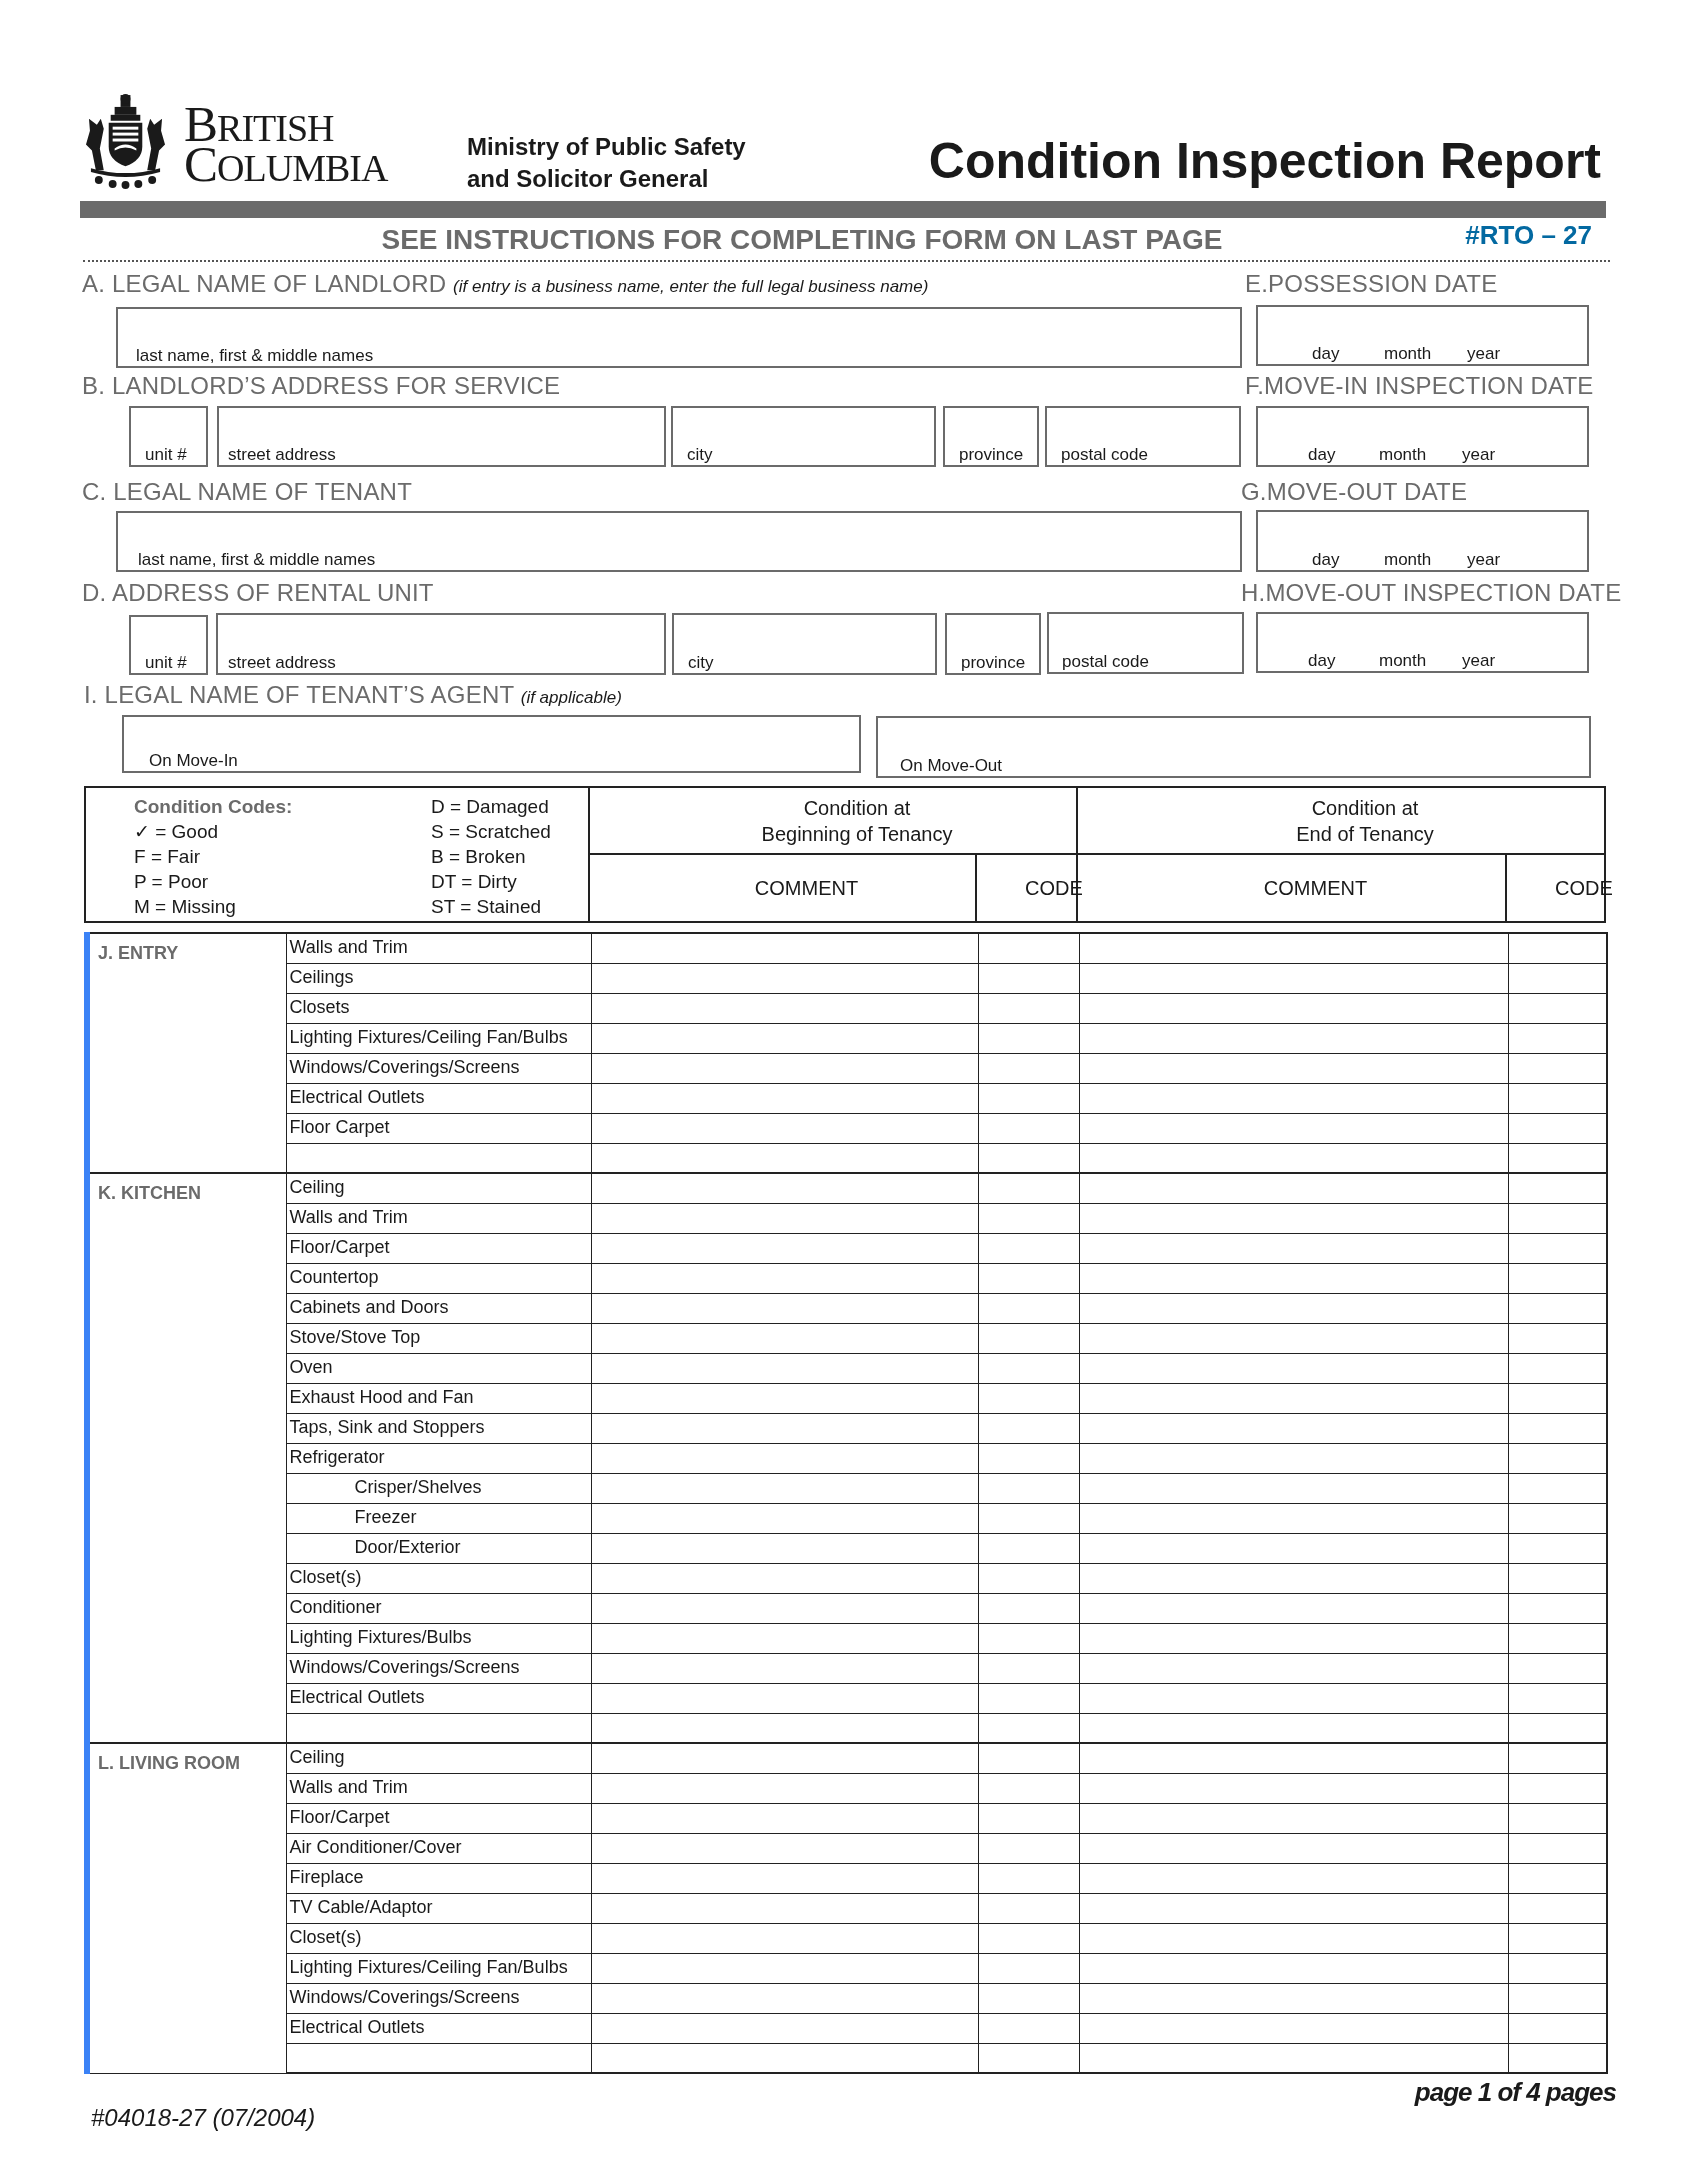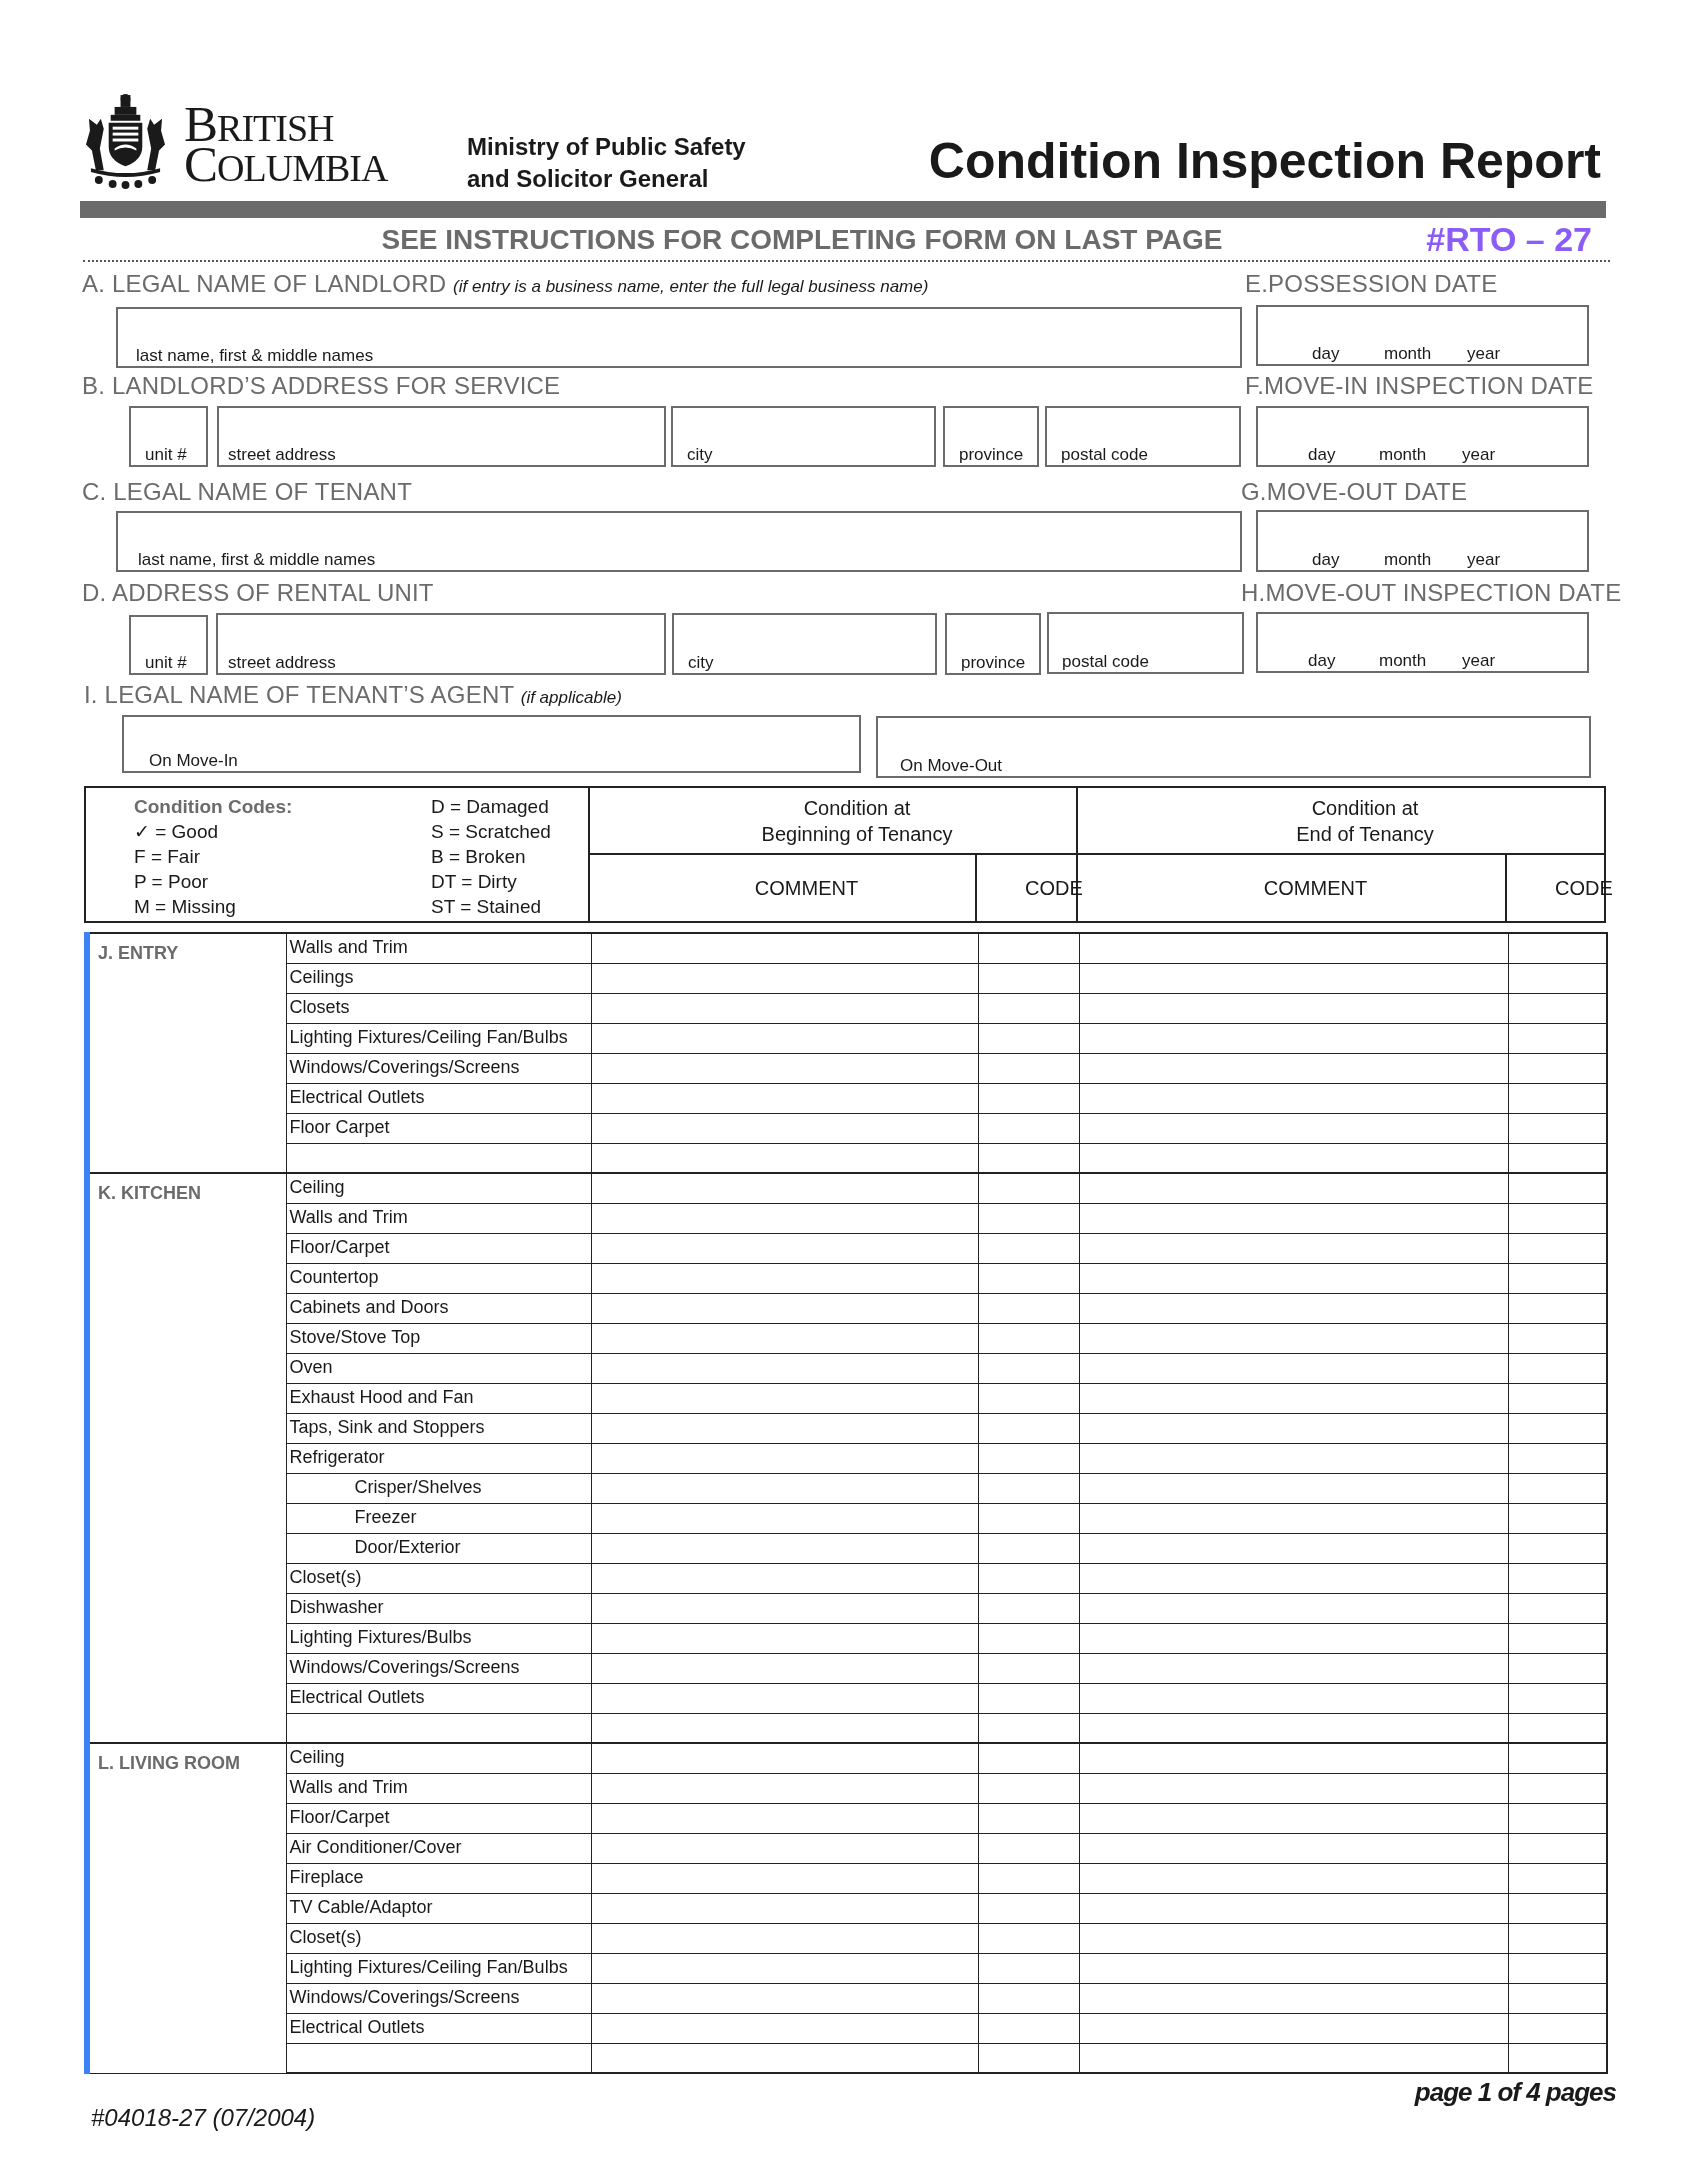--- a/index.html
+++ b/index.html
@@ -10,21 +10,21 @@
   
   .crest { left: 85px; top: 93px; width: 81px; height: 97px; }
   .bc-word { left: 184px; font-family: "Liberation Serif", serif; color: #1a1a1a; letter-spacing: -1px; line-height: 1; white-space: nowrap; }
   .bc-british { top: 99px; font-size: 38px; }
   .bc-british .big, .bc-columbia .big { font-size: 51px; }
   .bc-columbia { top: 139px; font-size: 38px; }
   .ministry { left: 467px; top: 131px; font-size: 24px; font-weight: bold; line-height: 32px; color: #1a1a1a; }
   .doc-title { right: 82px; top: 136px; font-size: 50px; font-weight: bold; color: #1a1a1a; white-space: nowrap; line-height: 1; }
   .gray-bar { left: 80px; top: 201px; width: 1526px; height: 17px; background: #6b6b6b; }
   .instructions { left: 0; width: 1683px; text-align: center; top: 224px; font-size: 28px; font-weight: bold; color: #6b6b6b; padding-right: 79px; }
-  .form-no { right: 91px; top: 220px; font-size: 34px; font-weight: bold; color: #8b5cf6; }
+  .form-no { right: 91px; top: 220px; font-size: 26px; font-weight: bold; color: #0369a1; }
   .dotted { left: 83px; top: 260px; width: 1527px; border-top: 2px dotted #555; }
 
   
   .sec-label { font-size: 24px; color: #6b6b6b; white-space: nowrap; line-height: 1; letter-spacing: 0.2px; }
   .sec-label .note { font-size: 17px; font-style: italic; color: #1a1a1a; letter-spacing: 0; }
   .fbox { border: 2px solid #6b6b6b; background: #fff; }
   .fbox .hint { position: absolute; bottom: 0px; font-size: 17px; color: #1a1a1a; white-space: nowrap; line-height: 20px; }
   .date-hints { position: absolute; bottom: 0; left: 0; right: 0; height: 20px; font-size: 17px; color: #1a1a1a; }
   .date-hints span { position: absolute; bottom: 0; line-height: 20px; }
 
@@ -386,21 +386,21 @@
         <td class="last-col"></td>
       </tr>
       <tr>
         <td class="item">Closet(s)</td>
         <td></td>
         <td></td>
         <td></td>
         <td class="last-col"></td>
       </tr>
       <tr>
-        <td class="item">Dishwasher</td>
+        <td class="item">Conditioner</td>
         <td></td>
         <td></td>
         <td></td>
         <td class="last-col"></td>
       </tr>
       <tr>
         <td class="item">Lighting Fixtures/Bulbs</td>
         <td></td>
         <td></td>
         <td></td>

